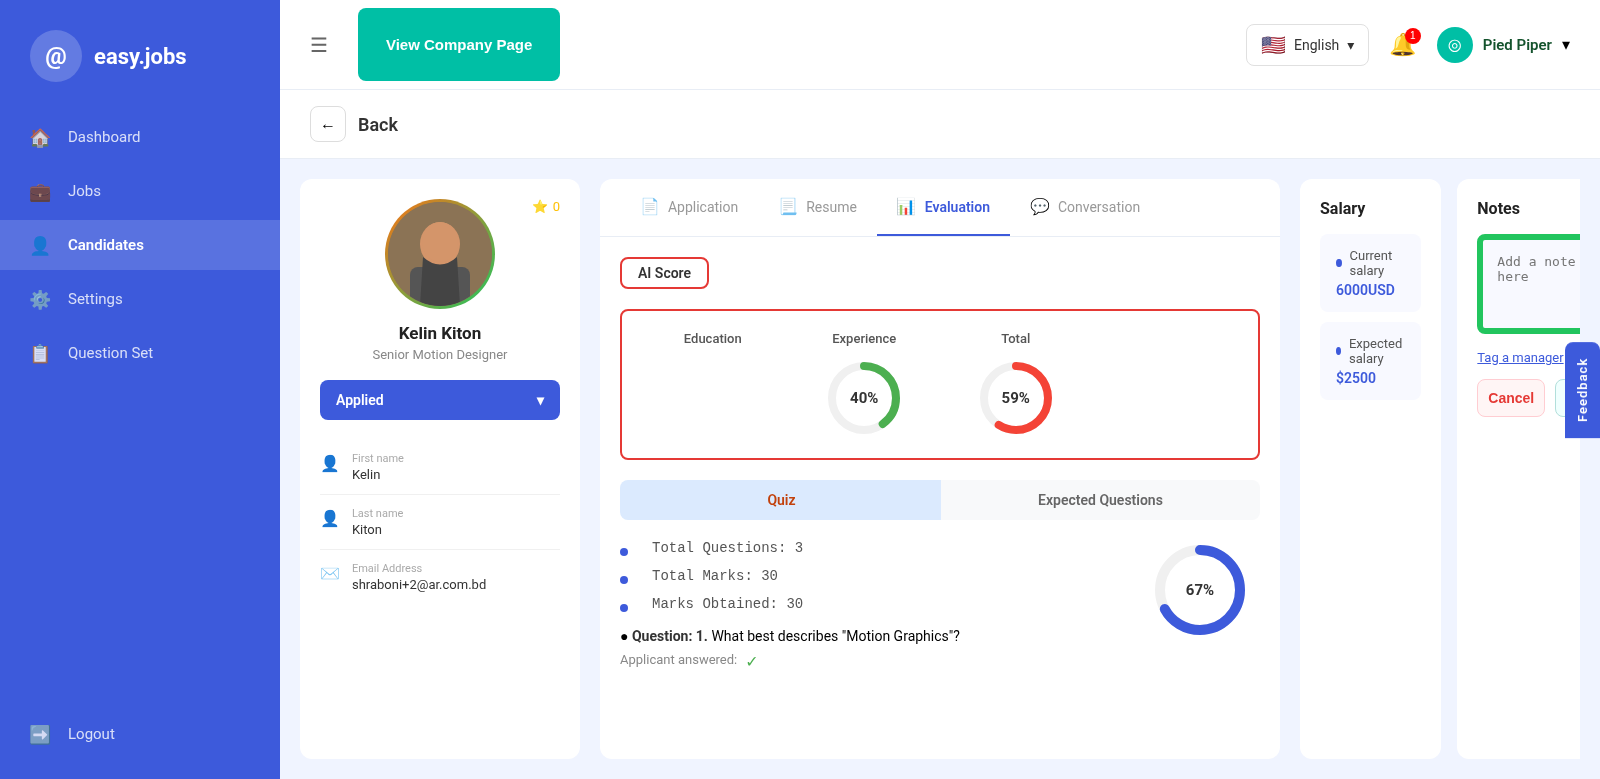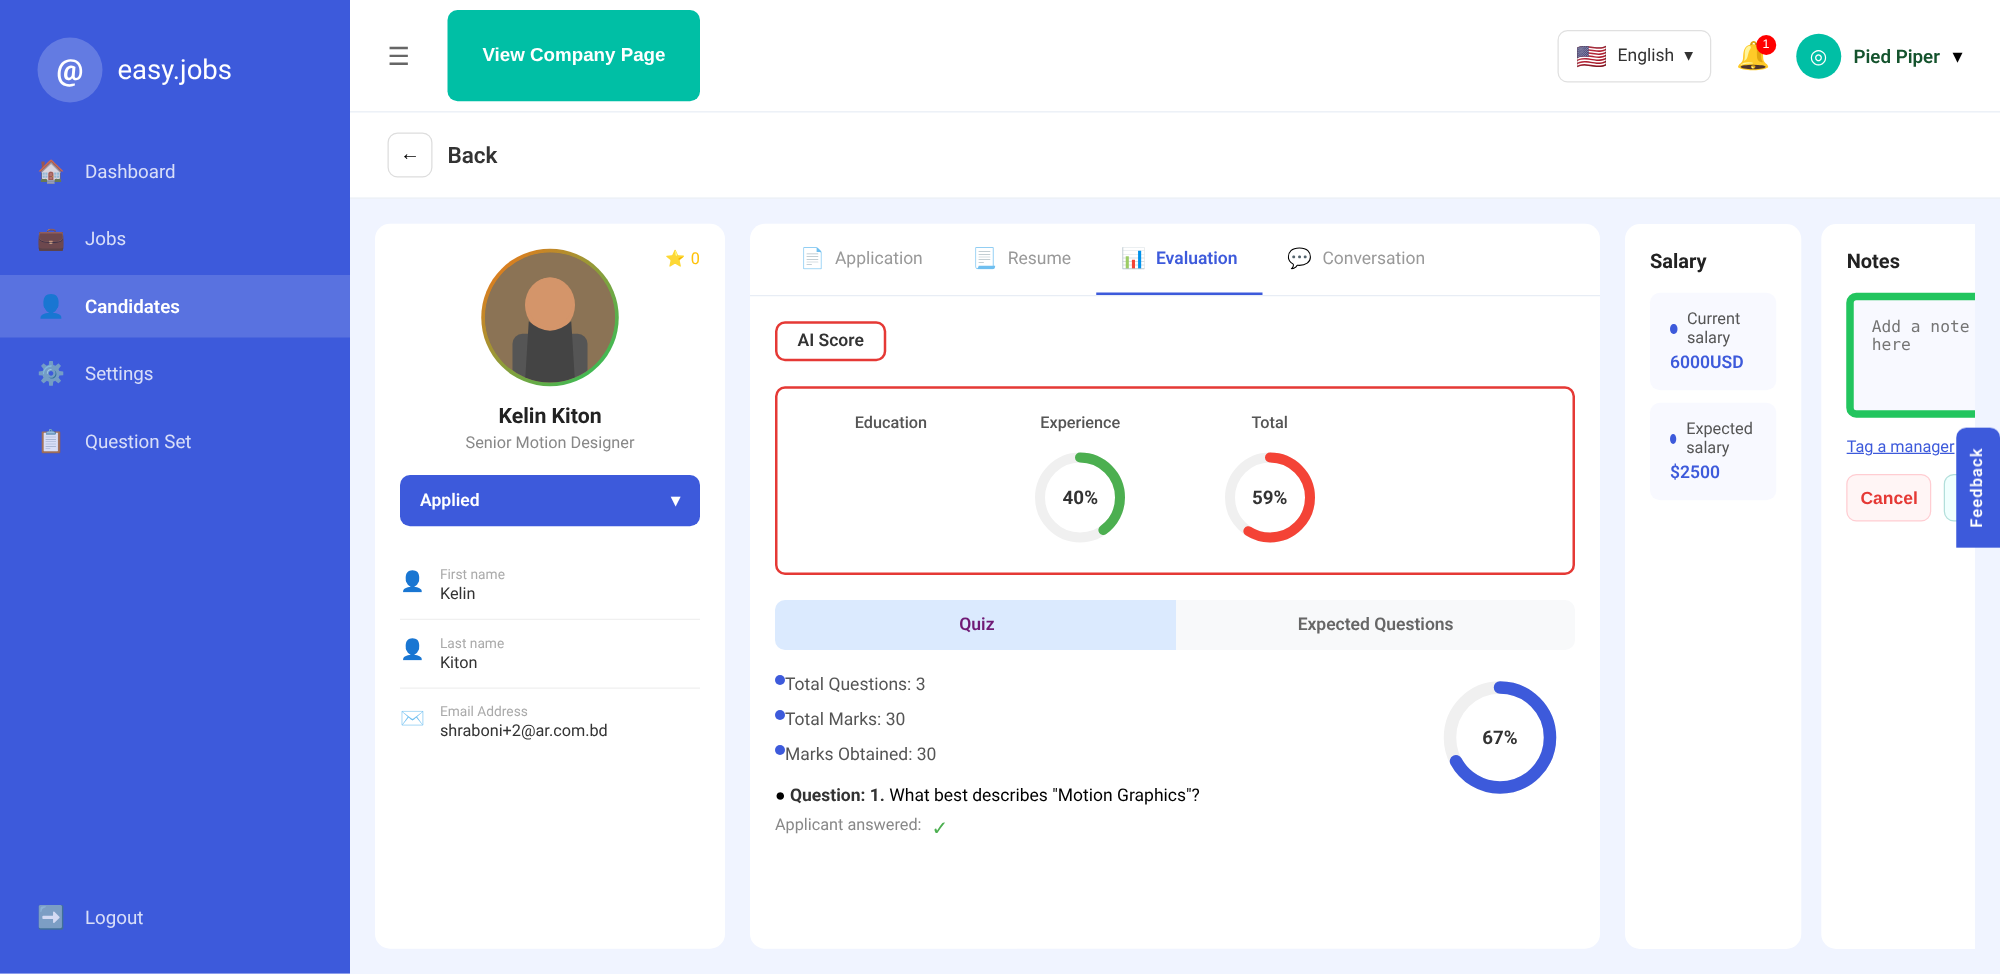--- a/index.html
+++ b/index.html
@@ -20,21 +20,21 @@
       gap: 12px;
       padding: 10px 30px 30px;
     }
     .logo-icon {
       width: 52px; height: 52px;
       background: rgba(255,255,255,0.2);
       border-radius: 50%;
       display: flex; align-items: center; justify-content: center;
       font-size: 24px; color: white; font-weight: bold;
     }
-    .logo-text { color: white; font-size: 22px; font-weight: 400; }
+    .logo-text { color: white; font-size: 22px; font-weight: 700; }
     .sidebar-nav { display: flex; flex-direction: column; gap: 4px; flex: 1; }
     .nav-item {
       display: flex; align-items: center; gap: 16px;
       padding: 14px 30px;
       color: rgba(255,255,255,0.8);
       cursor: pointer;
       font-size: 15px;
       transition: background 0.2s;
     }
     .nav-item.active { background: rgba(255,255,255,0.15); color: white; font-weight: 600; }
@@ -250,29 +250,29 @@
     
     .sub-tabs { display: flex; margin-bottom: 20px; border-radius: 8px; overflow: hidden; }
     .sub-tab {
       flex: 1;
       padding: 12px;
       text-align: center;
       font-size: 14px;
       font-weight: 600;
       cursor: pointer;
     }
-    .sub-tab.active { background: #dbeafe; color: #701a75; padding-left: 14px; }
+    .sub-tab.active { background: #dbeafe; color: #c2410c; padding-left: 14px; }
     .sub-tab:not(.active) { background: #f8f9fa; color: #666; }
 
     .quiz-content { display: flex; gap: 20px; align-items: flex-start; }
     .quiz-info { flex: 1; }
     .quiz-stat {
-      display: flex; align-items: flex-start; gap: 0;
+      display: flex; align-items: flex-end; gap: 24px;
       margin-bottom: 12px;
-      font-size: 14px; color: #555;
+      font-size: 14px; color: #555; font-family: Liberation Mono, monospace;
     }
     .bullet { width: 8px; height: 8px; border-radius: 50%; background: #3d5adb; flex-shrink: 0; }
     .quiz-question { margin-top: 16px; font-size: 14px; }
     .quiz-question strong { color: #333; }
 
     
     .right-sidebar {
       width: 280px;
       display: flex;
       flex-direction: row;

